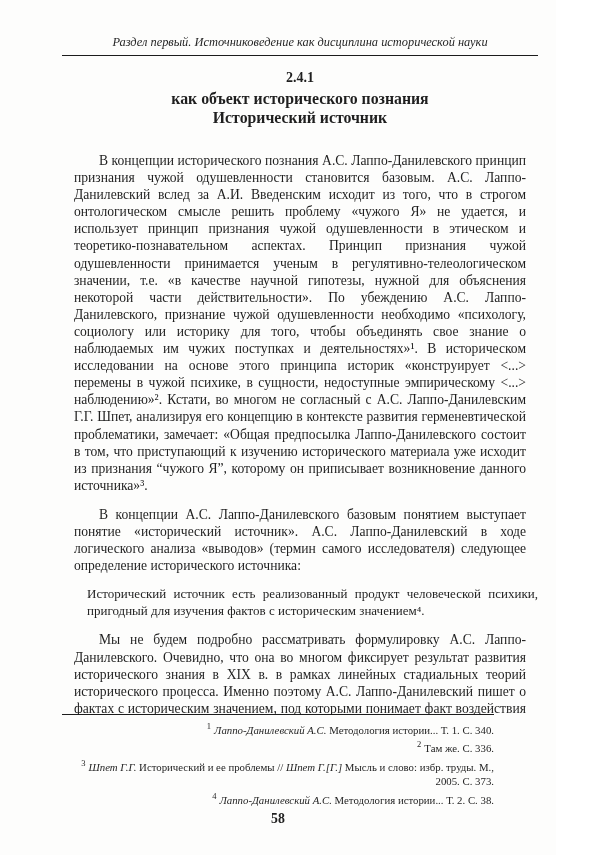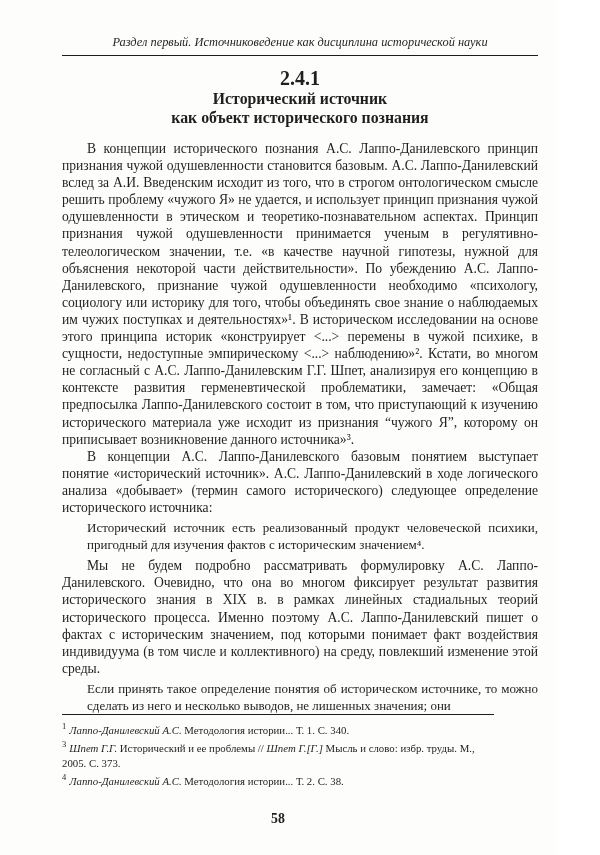--- a/index.html
+++ b/index.html
@@ -30,59 +30,59 @@
   }
   .head-rule {
     border-bottom: 1.6px solid #1c1c1c;
     margin-top: 5px;
     height: 0;
   }
   .section-number {
     margin-top: 13px;
     text-align: center;
     font-weight: bold;
-    font-size: 20px;
+    font-size: 14px;
     line-height: 18px;
   }
   .section-title {
     margin-top: 3px;
     text-align: center;
     font-weight: bold;
     font-size: 15.8px;
     line-height: 18.5px;
   }
   .body-text {
     margin-top: 13px;
     font-size: 13.6px;
     line-height: 17.1px;
     text-align: justify;
     max-height: 575px;
     overflow: hidden;
   }
   .para {
     text-indent: 25px;
-    margin: 0;
+    margin: 12px;
   }
   .quote {
     margin: 4px 0 4px 25px;
     font-size: 13px;
     line-height: 16.6px;
     text-align: justify;
   }
   .footnotes {
     position: absolute;
     left: 62px;
     right: 62px;
     top: 714px;
     border-top: 1.2px solid #1c1c1c;
     padding-top: 4px;
     font-size: 10.8px;
     line-height: 14.7px;
     color: #242424;
-    text-align: left;
+    text-align: right;
   }
   .footnote { white-space: normal; }
   .fn-num {
     vertical-align: super;
     font-size: 8.5px;
     margin-right: 3px;
   }
   .it { font-style: italic; }
   .page-number {
     position: absolute;
@@ -100,35 +100,36 @@
 <div class="page">
 
   <div class="text-col">
 
     <div class="running-head">Раздел первый. Источниковедение как дисциплина исторической науки</div>
     <div class="head-rule"></div>
 
     <div class="section-number">2.4.1</div>
 
     <div class="section-title">
+      <div>как объект исторического познания</div>
       <div>Исторический источник</div>
-      <div>как объект исторического познания</div>
     </div>
 
     <div class="body-text">
       <p class="para">В концепции исторического познания А.С. Лаппо-Данилевского принцип признания чужой одушевленности становится базовым. А.С. Лаппо-Данилевский вслед за А.И. Введенским исходит из того, что в строгом онтологическом смысле решить проблему «чужого Я» не удается, и использует принцип признания чужой одушевленности в этическом и теоретико-познавательном аспектах. Принцип признания чужой одушевленности принимается ученым в регулятивно-телеологическом значении, т.е. «в качестве научной гипотезы, нужной для объяснения некоторой части действительности». По убеждению А.С. Лаппо-Данилевского, признание чужой одушевленности необходимо «психологу, социологу или историку для того, чтобы объединять свое знание о наблюдаемых им чужих поступках и деятельностях»¹. В историческом исследовании на основе этого принципа историк «конструирует &lt;...&gt; перемены в чужой психике, в сущности, недоступные эмпирическому &lt;...&gt; наблюдению»². Кстати, во многом не согласный с А.С. Лаппо-Данилевским Г.Г. Шпет, анализируя его концепцию в контексте развития герменевтической проблематики, замечает: «Общая предпосылка Лаппо-Данилевского состоит в том, что приступающий к изучению исторического материала уже исходит из признания “чужого Я”, которому он приписывает возникновение данного источника»³.</p>
-      <p class="para">В концепции А.С. Лаппо-Данилевского базовым понятием выступает понятие «исторический источник». А.С. Лаппо-Данилевский в ходе логического анализа «добывает» (термин самого исторического) следующее определение исторического источника:</p>
+      <p class="para">В концепции А.С. Лаппо-Данилевского базовым понятием выступает понятие «исторический источник». А.С. Лаппо-Данилевский в ходе логического анализа «выводов» (термин самого исследователя) следующее определение исторического источника:</p>
       <p class="quote">Исторический источник есть реализованный продукт человеческой психики, пригодный для изучения фактов с историческим значением⁴.</p>
       <p class="para">Мы не будем подробно рассматривать формулировку А.С. Лаппо-Данилевского. Очевидно, что она во многом фиксирует результат развития исторического знания в XIX в. в рамках линейных стадиальных теорий исторического процесса. Именно поэтому А.С. Лаппо-Данилевский пишет о фактах с историческим значением, под которыми понимает факт воздействия индивидуума (в том числе и коллективного) на среду, повлекший изменение этой среды.</p>
       <p class="quote">Если принять такое определение понятия об историческом источнике, то можно сделать из него и несколько выводов, не лишенных значения; они</p>
     </div>
 
   </div>
 
   <div class="footnotes">
     <div class="footnote"><span class="fn-num">1</span><span class="it">Лаппо-Данилевский А.С.</span><span> Методология истории... Т. 1. С. 340.</span><span class="it"></span><span></span></div>
+    <div class="footnote"><span class="fn-num">2</span><span class="it"></span><span>Там же. С. 336.</span><span class="it"></span><span></span></div>
     <div class="footnote"><span class="fn-num">3</span><span class="it">Шпет Г.Г.</span><span> Исторический и ее проблемы // </span><span class="it">Шпет Г.[Г.]</span><span> Мысль и слово: избр. труды. М., 2005. С. 373.</span></div>
     <div class="footnote"><span class="fn-num">4</span><span class="it">Лаппо-Данилевский А.С.</span><span> Методология истории... Т. 2. С. 38.</span><span class="it"></span><span></span></div>
   </div>
 
   <div class="page-number">58</div>
 
 </div>
 
 </body></html>

